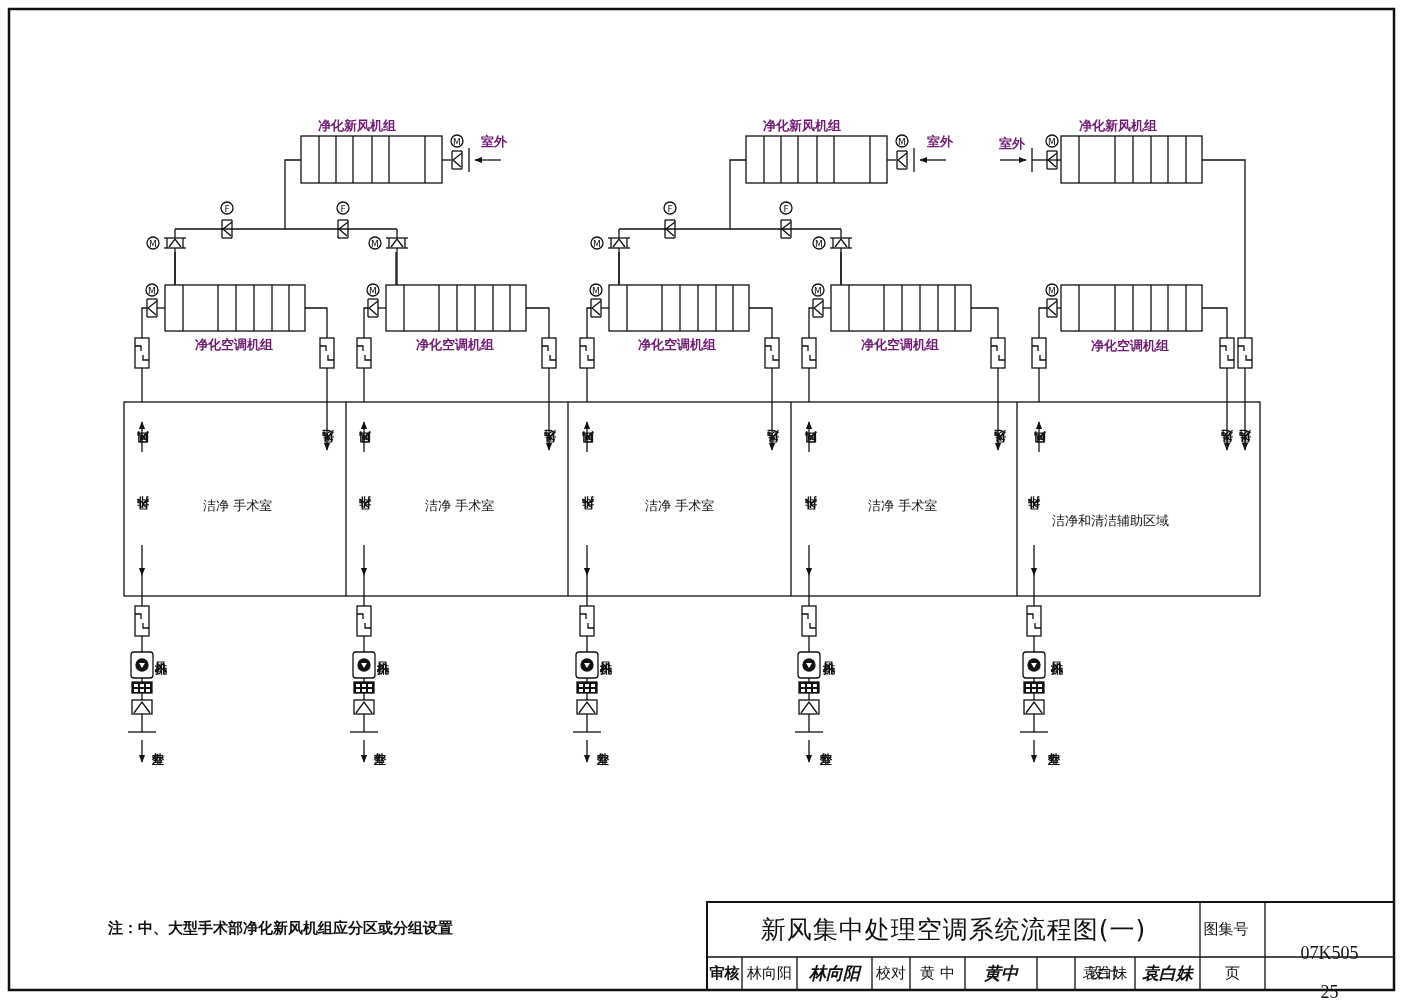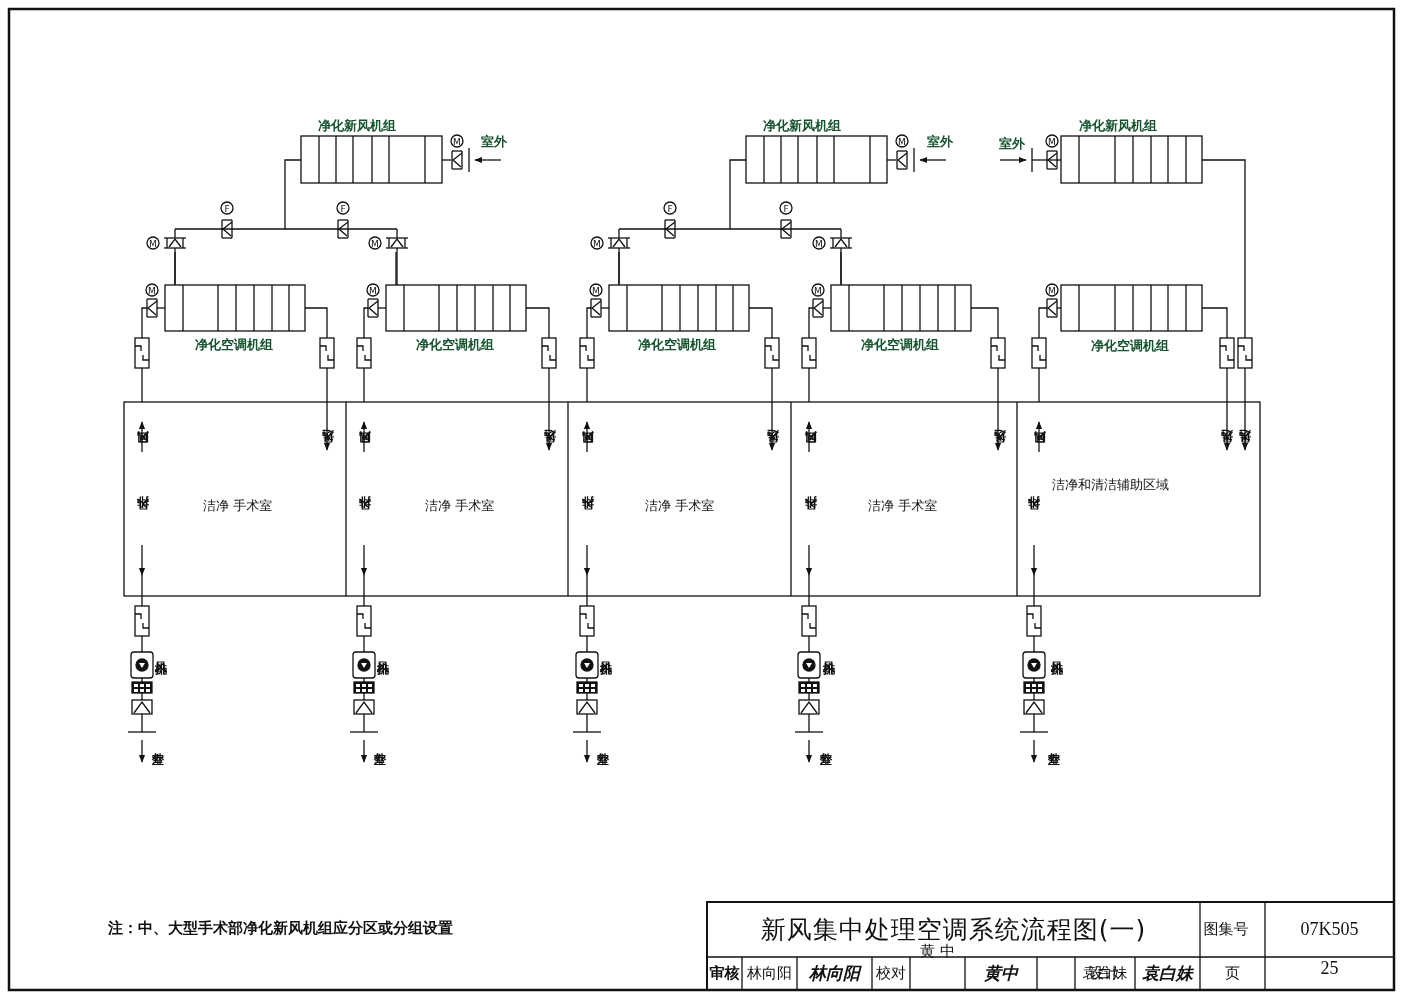--- a/index.html
+++ b/index.html
@@ -1,26 +1,26 @@
 <!DOCTYPE html>
 <html><head>
 <meta charset="utf-8">
 <style>
   html,body{margin:0;padding:0;background:#fff;}
   body{width:1404px;height:1002px;position:relative;overflow:hidden;font-family:"DejaVu Sans",sans-serif;color:#111;}
   #diagram{position:absolute;left:0;top:0;}
-  .lbl{position:absolute;font-family:Liberation Serif, serif;font-size:13px;font-weight:bold;color:#14532d;white-space:nowrap;}
+  .lbl{position:absolute;font-family:Liberation Serif, serif;font-size:13px;font-weight:bold;color:#701a75;white-space:nowrap;}
   .vlbl{position:absolute;font-family:"DejaVu Sans",sans-serif;font-size:12px;font-weight:bold;color:#111;writing-mode:vertical-rl;transform:rotate(180deg);line-height:12px;}
   .vlbl2{position:absolute;font-family:"DejaVu Sans",sans-serif;font-size:12px;font-weight:bold;color:#111;writing-mode:vertical-rl;line-height:12px;}
   .room{position:absolute;font-family:"DejaVu Sans",sans-serif;font-size:13px;color:#111;white-space:nowrap;}
   .note{position:absolute;left:108px;top:919px;font-size:15px;font-weight:bold;}
   .tb{position:absolute;font-family:"DejaVu Sans",sans-serif;color:#111;display:flex;align-items:center;justify-content:center;white-space:nowrap;}
   .title-main{font-size:25px;letter-spacing:1px;}
   .tb-small{font-size:15px;}
-  .tb-code{font-family:"Liberation Serif",serif;font-size:18px;}
+  .tb-code{font-family:"Liberation Serif",serif;font-size:18px;margin-top:24px;}
   .sig{font-family:"DejaVu Serif",serif;font-style:italic;font-weight:bold;font-size:17px;}
 </style>
 </head>
 <body>
 
 <svg id="diagram" width="1404" height="1002" viewBox="0 0 1404 1002" xmlns="http://www.w3.org/2000/svg">
   <defs>
     <marker id="arr" viewBox="0 0 10 10" refX="9" refY="5" markerWidth="6" markerHeight="8" orient="auto-start-reverse">
       <path d="M0,1 L10,5 L0,9 z" fill="#111"></path>
     </marker>
@@ -597,21 +597,21 @@
 <div class="lbl" style="left:195px;top:336px;">净化空调机组</div>
 <div class="lbl" style="left:416px;top:336px;">净化空调机组</div>
 <div class="lbl" style="left:638px;top:336px;">净化空调机组</div>
 <div class="lbl" style="left:861px;top:336px;">净化空调机组</div>
 <div class="lbl" style="left:1091px;top:337px;">净化空调机组</div>
 
 <div class="room" style="left:203px;top:497px;">洁净 手术室</div>
 <div class="room" style="left:425px;top:497px;">洁净 手术室</div>
 <div class="room" style="left:645px;top:497px;">洁净 手术室</div>
 <div class="room" style="left:868px;top:497px;">洁净 手术室</div>
-<div class="room" style="left:1052px;top:476px;">洁净和清洁辅助区域</div>
+<div class="room" style="left:1052px;top:512px;">洁净和清洁辅助区域</div>
 
 <div class="vlbl" style="left:137px;top:452px;">回风</div>
 <div class="vlbl" style="left:322px;top:452px;">送风</div>
 <div class="vlbl" style="left:137px;top:519px;">排风</div>
 
 <div class="vlbl" style="left:359px;top:452px;">回风</div>
 <div class="vlbl" style="left:544px;top:452px;">送风</div>
 <div class="vlbl" style="left:359px;top:519px;">排风</div>
 
 <div class="vlbl" style="left:582px;top:452px;">回风</div>
@@ -642,19 +642,19 @@
 <div class="note">注：中、大型手术部净化新风机组应分区或分组设置</div>
 
 <div class="tb title-main" style="left:707px;top:902px;width:493px;height:55px;">新风集中处理空调系统流程图(一)</div>
 <div class="tb tb-small" style="left:1200px;top:902px;width:52px;height:55px;">图集号</div>
 <div class="tb tb-code" style="left:1265px;top:902px;width:129px;height:55px;">07K505</div>
 
 <div class="tb tb-small" style="left:707px;top:957px;width:35px;height:33px;font-weight:bold;">审核</div>
 <div class="tb tb-small" style="left:742px;top:957px;width:55px;height:33px;">林向阳</div>
 <div class="tb sig" style="left:797px;top:957px;width:75px;height:33px;">林向阳</div>
 <div class="tb tb-small" style="left:872px;top:957px;width:38px;height:33px;">校对</div>
-<div class="tb tb-small" style="left:910px;top:935px;width:55px;height:33px;text-align:center;">黄 中</div>
+<div class="tb tb-small" style="left:910px;top:957px;width:55px;height:33px;text-align:center;">黄 中</div>
 <div class="tb sig" style="left:965px;top:957px;width:72px;height:33px;">黄中</div>
 <div class="tb tb-small" style="left:1037px;top:957px;width:38px;height:33px;margin-left:48px;">设计</div>
 <div class="tb tb-small" style="left:1075px;top:957px;width:60px;height:33px;">袁白妹</div>
 <div class="tb sig" style="left:1135px;top:957px;width:65px;height:33px;">袁白妹</div>
 <div class="tb tb-small" style="left:1200px;top:957px;width:65px;height:33px;">页</div>
 <div class="tb tb-code" style="left:1265px;top:957px;width:129px;height:22px;">25</div>
 
 </body></html>

